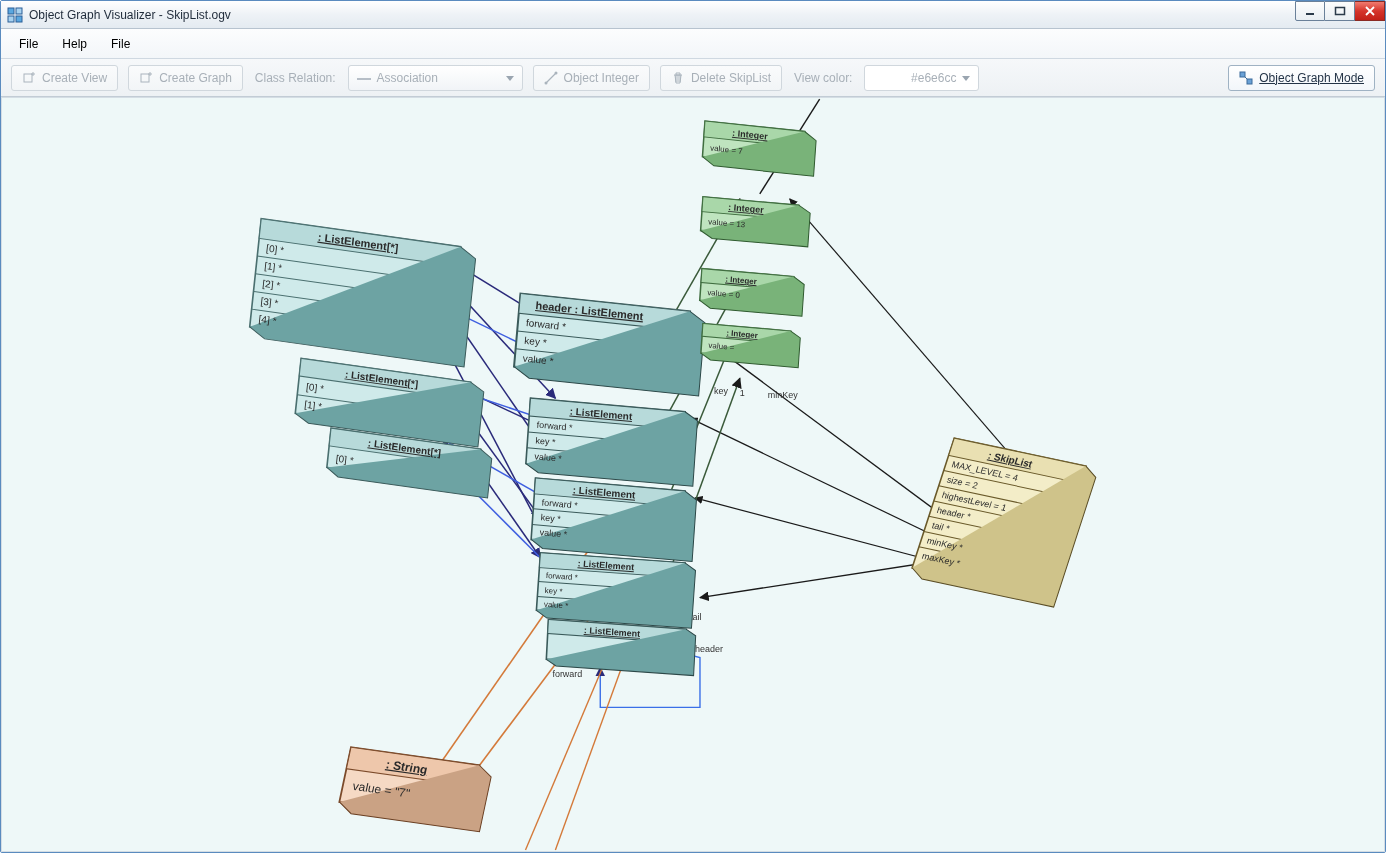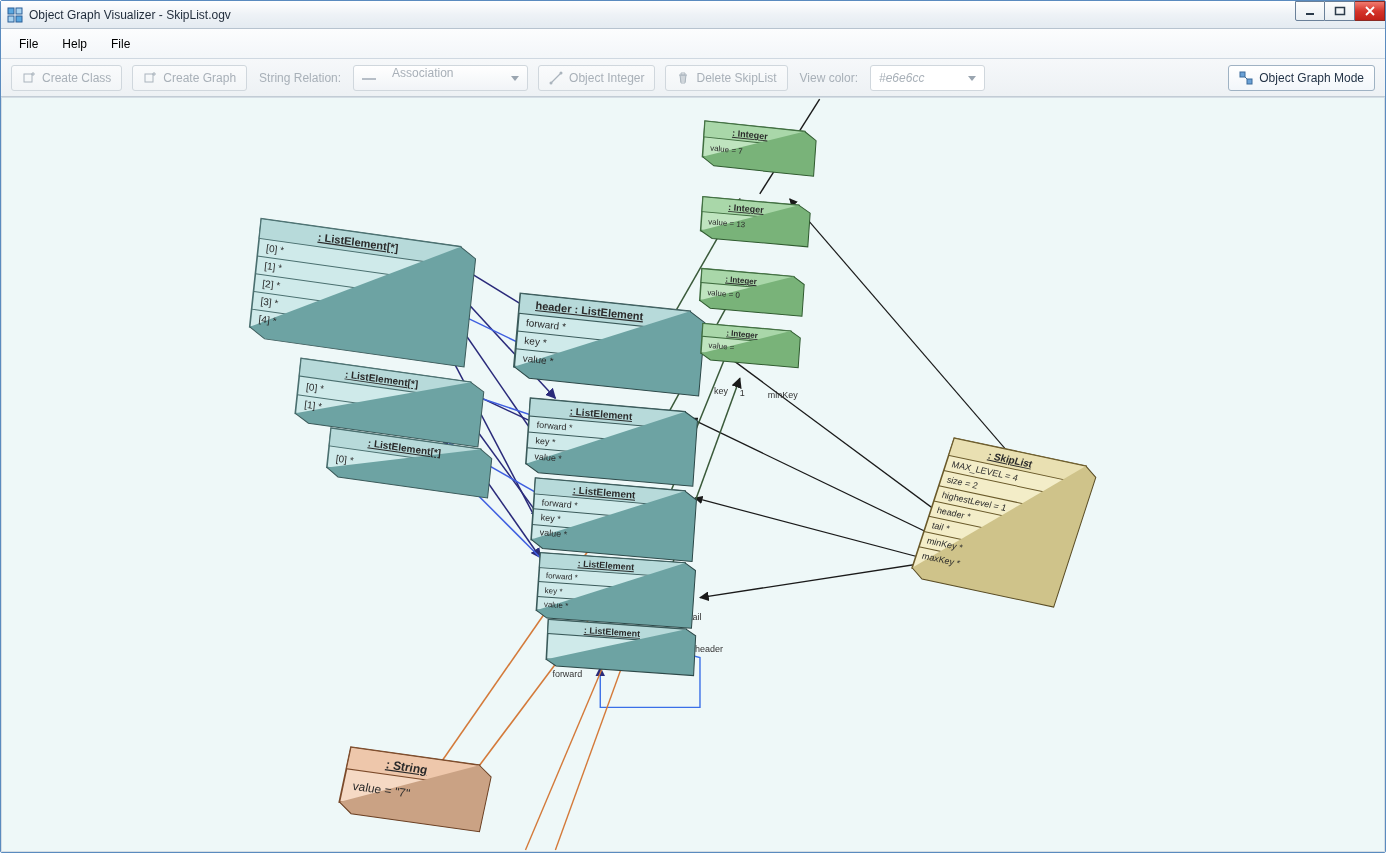--- a/index.html
+++ b/index.html
@@ -22,28 +22,28 @@
   .menubar { height:30px; display:flex; align-items:center; gap:4px; padding:4px 8px;
     background:linear-gradient(#fcfdfe,#f3f6f9); border-bottom:1px solid #cfd8e1; }
   .menu-item { padding:4px 10px; border-radius:2px; cursor:default; }
   
   .toolbar { height:38px; display:flex; align-items:center; gap:10px; padding:0 10px;
     background:linear-gradient(#f6f8fa,#edf1f4); border-bottom:1px solid #c2ccd5; }
   .tb-btn { height:26px; padding:0 10px; display:flex; align-items:center; gap:6px;
     background:linear-gradient(#ffffff,#eef2f6); border:1px solid #b3bfca; border-radius:3px; color:#333; }
   .tb-btn.disabled, .tb-label.disabled, .combo.disabled, .color-field.disabled { color:#a8b0b8; border-color:#d0d7dd; }
   .tb-btn.disabled { background:linear-gradient(#fafbfc,#f2f5f7); }
-  .tb-btn.primary { background:linear-gradient(#ffffff,#f2f6fa); border-color:#9fb2c3; color:#243447; }
+  .tb-btn.primary { background:linear-gradient(#ffffff,#f2f6fa); border-color:#9fb2c3; color:#243447;text-decoration:underline; }
   .tb-label { color:#a8b0b8; padding:0 2px; }
-  .combo { position:relative; height:26px; min-width:175px; display:flex; align-items:flex-start;
-    padding:0 24px 0 38px; background:linear-gradient(#fff,#f1f4f7); border:1px solid #cfd8e1; border-radius:3px; color:#a8b0b8; }
+  .combo { position:relative; height:26px; min-width:175px; display:flex; align-items:center;
+    padding:0 24px 0 28px; background:linear-gradient(#fff,#f1f4f7); border:1px solid #cfd8e1; border-radius:3px; color:#a8b0b8; }
   .combo .line-ico { position:absolute; left:8px; width:14px; height:2px; background:#b6bec7; top:12px; }
   .combo .chev { position:absolute; right:8px; width:0; height:0; border-left:4px solid transparent; border-right:4px solid transparent; border-top:5px solid #9aa5b0; top:10px; }
-  .color-field { position:relative; height:26px; min-width:115px; display:flex; align-items:center; justify-content:flex-start;
-    padding:0 22px 0 8px; background:#fff; border:1px solid #cfd8e1; border-radius:3px; color:#bfc8d0;font-style:italic; }
+  .color-field { position:relative; height:26px; min-width:115px; display:flex; align-items:center; justify-content:flex-end;
+    padding:0 22px 0 8px; background:#fff; border:1px solid #cfd8e1; border-radius:3px; color:#bfc8d0; }
   .color-field .chev { position:absolute; right:8px; width:0; height:0; border-left:4px solid transparent; border-right:4px solid transparent; border-top:5px solid #9aa5b0; top:10px; }
   .spacer { flex:1; }
   .ico { width:14px; height:14px; display:inline-block; }
   .ico svg { width:14px; height:14px; }
   
   .canvas-wrap { flex:1; position:relative; background:#eef8f8; overflow:hidden; border:1px solid #d4dde4; margin:0; }
   svg.scene { position:absolute; inset:0; width:100%; height:100%; user-select:none; }
   .node-title { font-family:"Segoe UI", sans-serif; font-weight:700; fill:#2a2a2a; }
   .node-row { font-family:"Segoe UI", sans-serif; font-weight:500; fill:#2a2a2a; }
   .edge-label { font-family:"Segoe UI", sans-serif; font-size:9px; fill:#333; }
@@ -91,33 +91,33 @@
   </div>
 
   <div class="toolbar">
     <div class="tb-btn disabled">
       <span class="ico">
         <svg viewBox="0 0 14 14">
             <rect x="2" y="3" width="8" height="8" fill="none" stroke="#aab4bd"></rect>
             <path d="M11 1 v4 M9 3 h4" stroke="#aab4bd"></path>
           </svg>
       </span>
-      <span>Create Class</span>
+      <span>Create View</span>
     </div>
     <div class="tb-btn disabled">
       <span class="ico">
         <svg viewBox="0 0 14 14">
             <rect x="2" y="3" width="8" height="8" fill="none" stroke="#aab4bd"></rect>
             <path d="M11 1 v4 M9 3 h4" stroke="#aab4bd"></path>
           </svg>
       </span>
       <span>Create Graph</span>
     </div>
 
-    <span class="tb-label disabled">String Relation:</span>
+    <span class="tb-label disabled">Class Relation:</span>
     <div class="combo disabled">
       <span class="line-ico"></span>
       <span>Association</span>
       <span class="chev"></span>
     </div>
 
     <div class="tb-btn disabled">
       <span class="ico">
         <svg viewBox="0 0 14 14">
             <path d="M2 12 L12 2" stroke="#aab4bd" stroke-width="1.2"></path>

